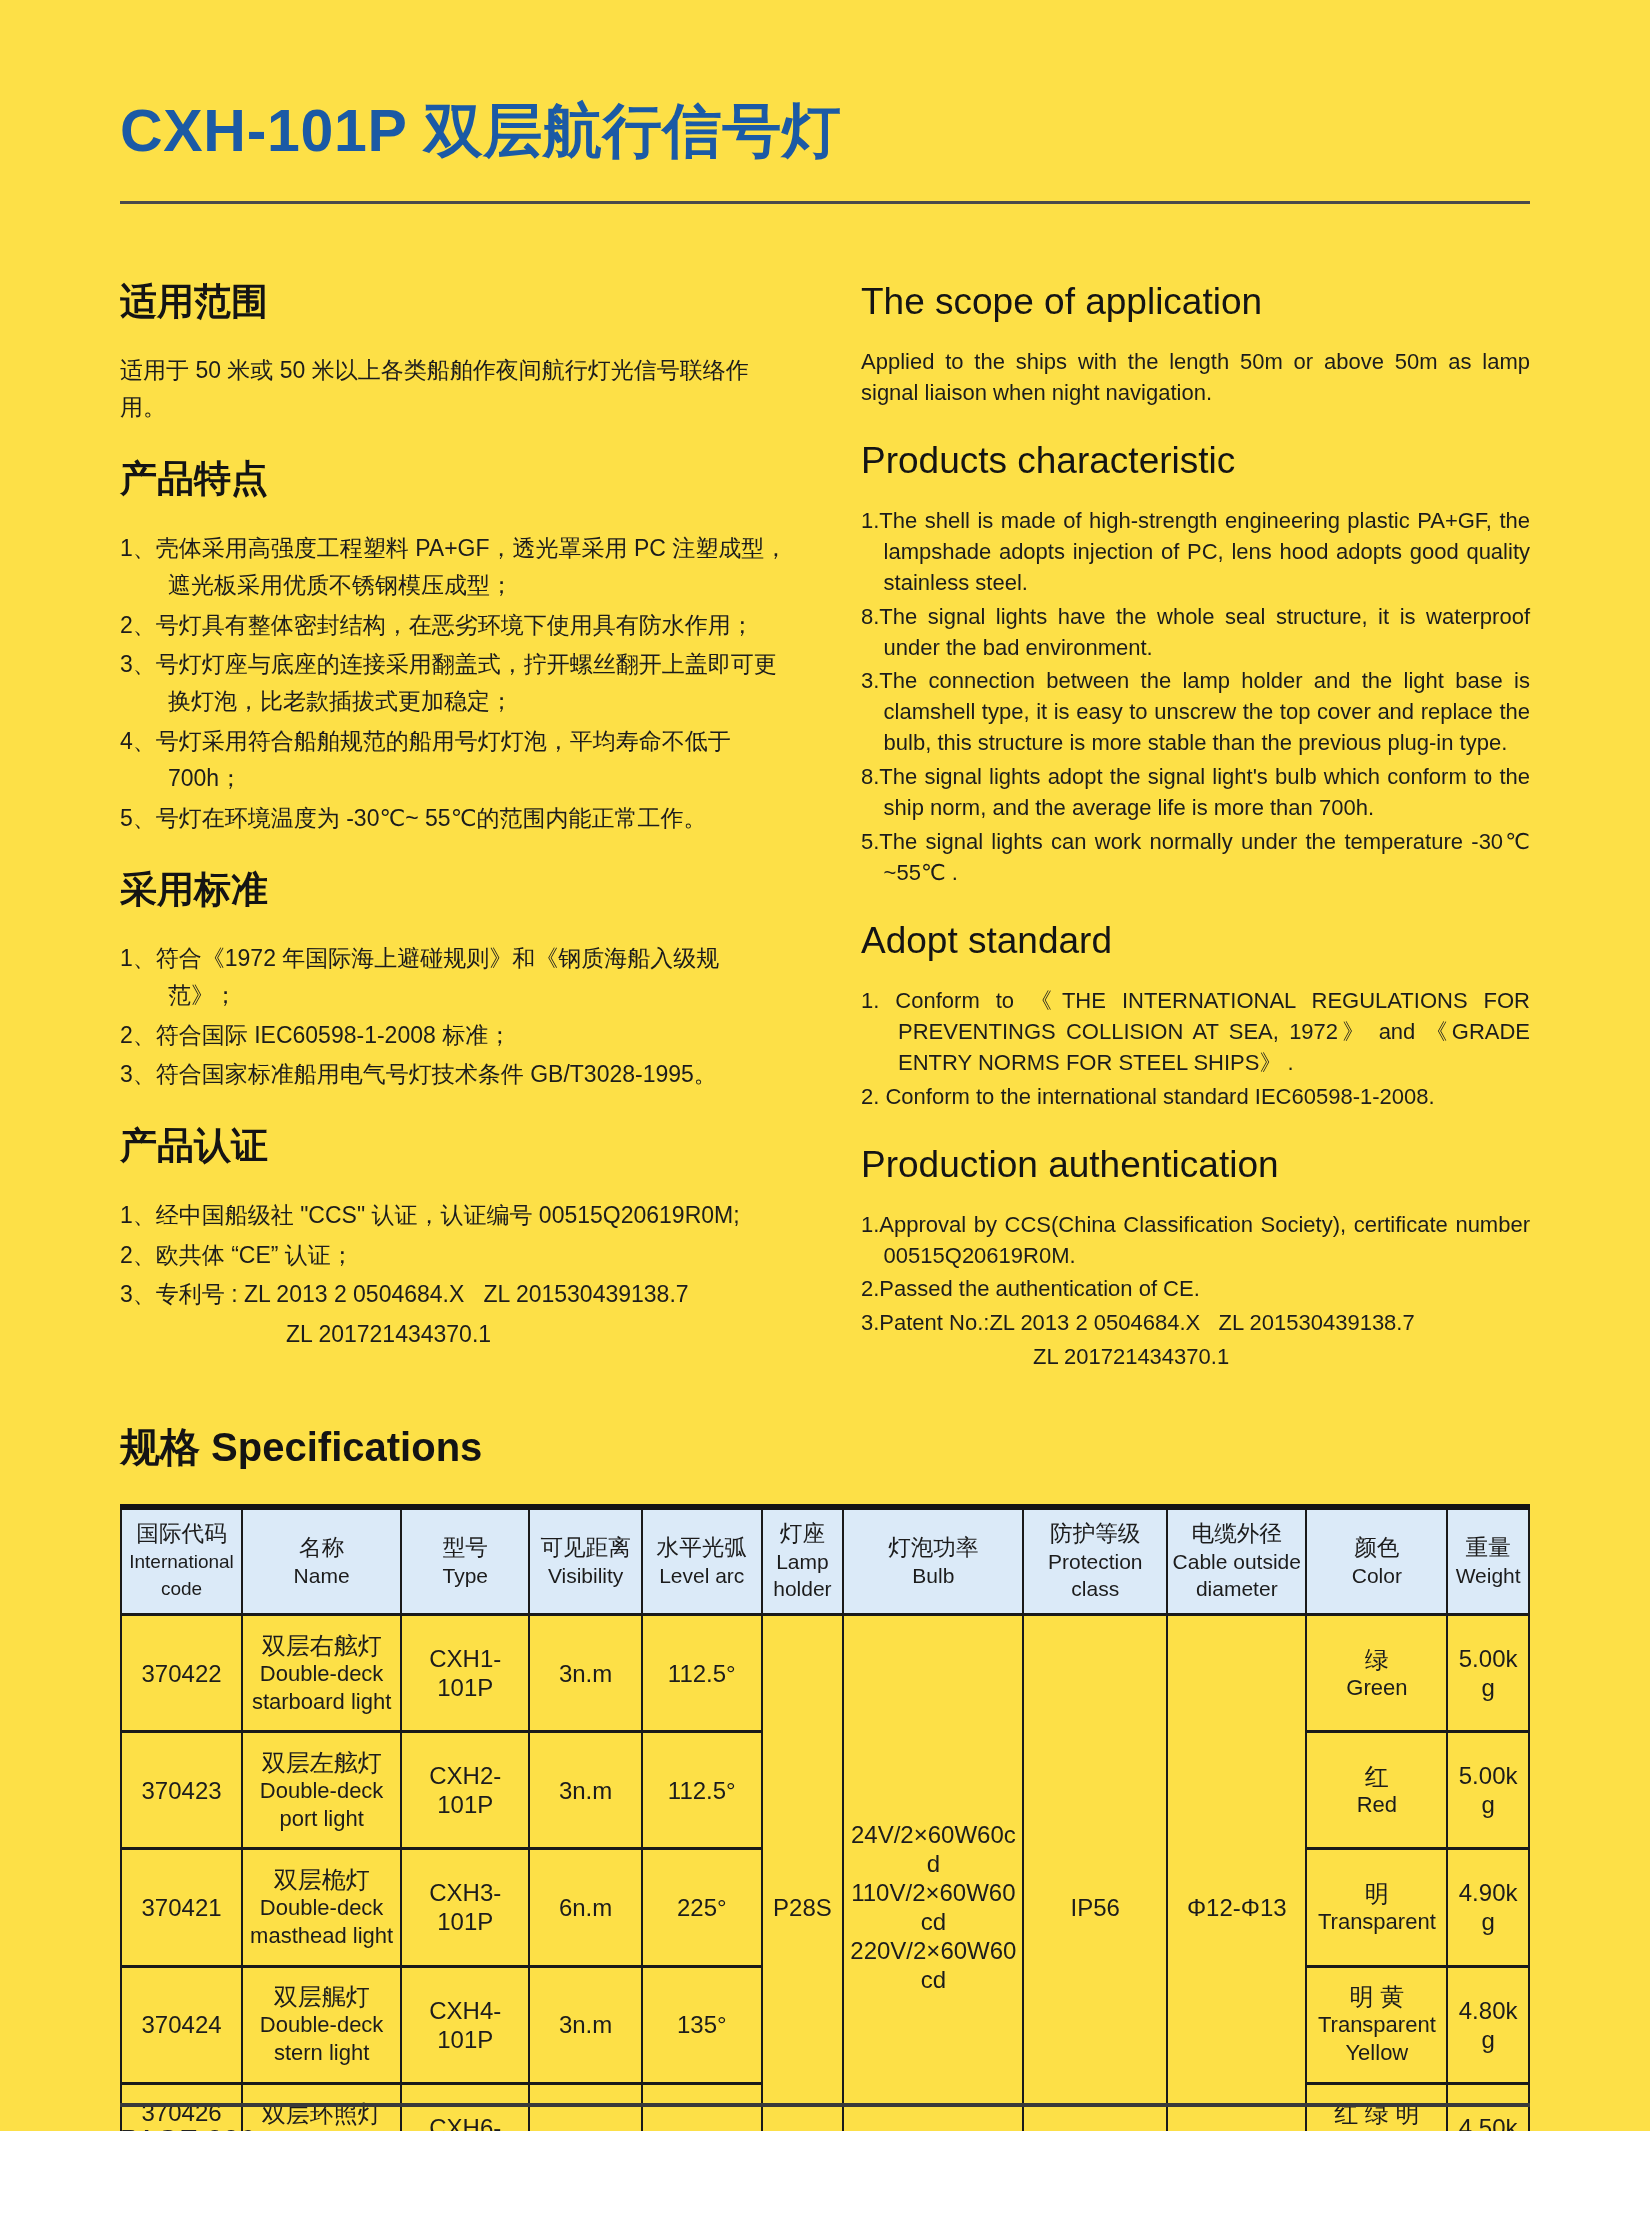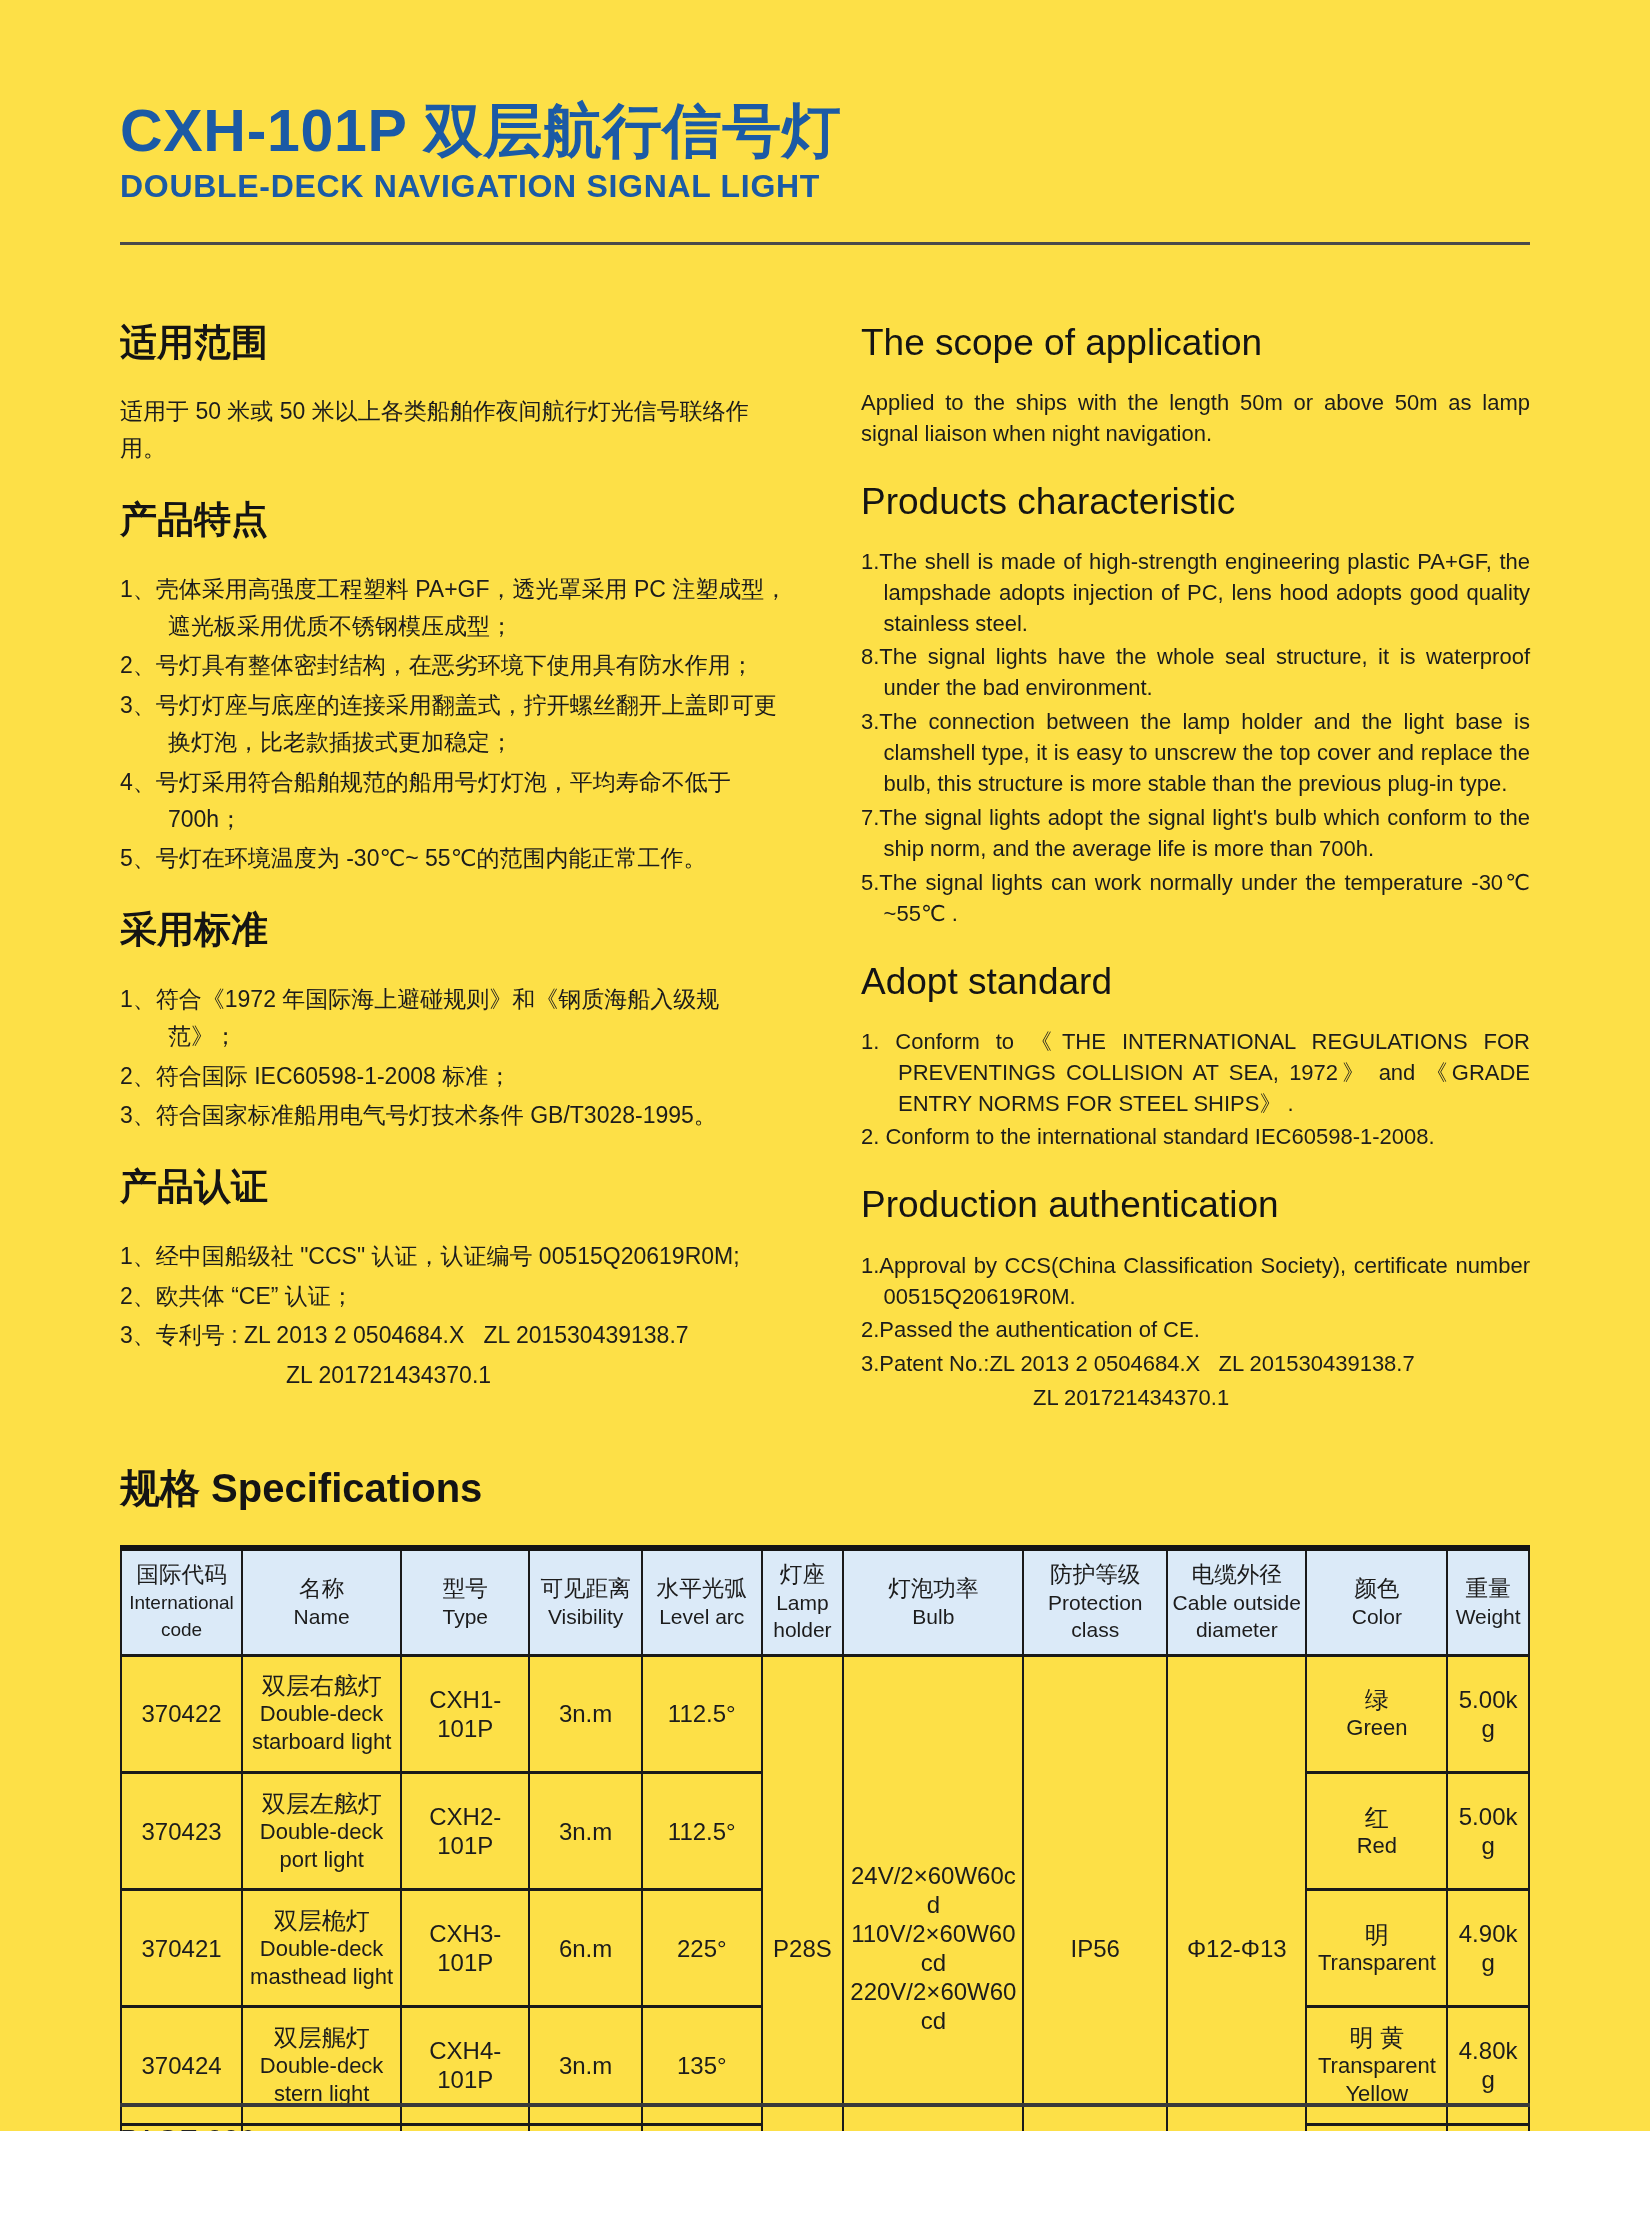--- a/index.html
+++ b/index.html
@@ -74,21 +74,20 @@
   .footer-rule { border:none; border-top:4px solid #3a3a3a; margin:0; }
   .footer-text { font-size:28px; color:#222222; margin-top:17.3px; letter-spacing:0.7px; }
 </style>
 </head>
 <body>
 
 <div class="page">
 
   <header>
     <h1 class="title-cn">CXH-101P 双层航行信号灯</h1>
-    <div class="title-en">DOUBLE-DECK NAVIGATION SIGNAL LIGHT</div>
     <hr class="title-rule">
   </header>
 
   <div class="columns">
 
     <div class="col-cn">
 
       <section>
         <h2 class="h-cn">适用范围</h2>
         <p class="body-cn" style="margin:0">适用于 50 米或 50 米以上各类船舶作夜间航行灯光信号联络作用。</p>
@@ -125,21 +124,21 @@
       <section>
         <h2 class="h-en">The scope of application</h2>
         <p class="body-en" style="margin:0">Applied to the ships with the length 50m or above 50m as lamp signal liaison when night navigation.</p>
       </section>
 
       <section>
         <h2 class="h-en">Products characteristic</h2>
         <div class="body-en li hang-en">1.The shell is made of high-strength engineering plastic PA+GF, the lampshade adopts injection of PC, lens hood adopts good quality stainless steel.</div>
         <div class="body-en li hang-en">8.The signal lights have the whole seal structure, it is waterproof under the bad environment.</div>
         <div class="body-en li hang-en">3.The connection between the lamp holder and the light base is clamshell type, it is easy to unscrew the top cover and replace the bulb, this structure is more stable than the previous plug-in type.</div>
-        <div class="body-en li hang-en">7.The signal lights adopt the signal light's bulb which conform to the ship norm, and the average life is more than 700h.</div>
+        <div class="body-en li hang-en">8.The signal lights adopt the signal light's bulb which conform to the ship norm, and the average life is more than 700h.</div>
         <div class="body-en li hang-en">5.The signal lights can work normally under the temperature -30℃ ~55℃ .</div>
       </section>
 
       <section>
         <h2 class="h-en">Adopt standard</h2>
         <div class="body-en li hang-en-wide">1. Conform to 《THE INTERNATIONAL REGULATIONS FOR PREVENTINGS COLLISION AT SEA, 1972》 and 《GRADE ENTRY NORMS FOR STEEL SHIPS》 .</div>
         <div class="body-en li hang-en-wide">2. Conform to the international standard IEC60598-1-2008.</div>
       </section>
 
       <section>

